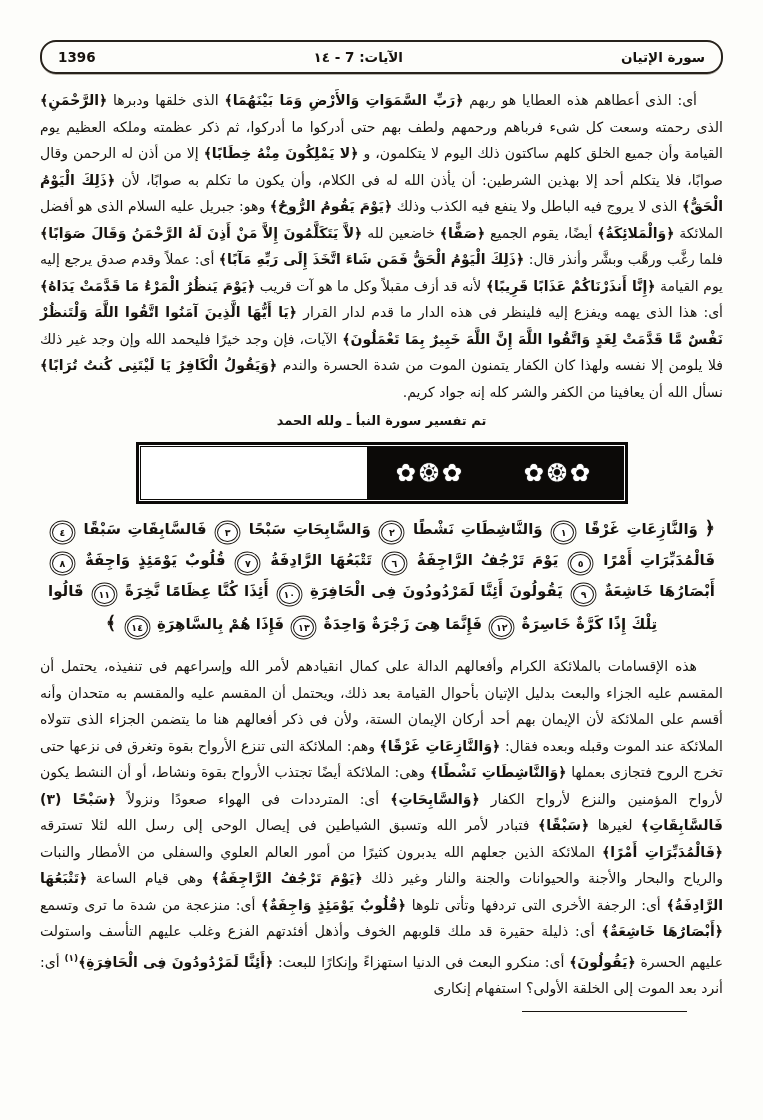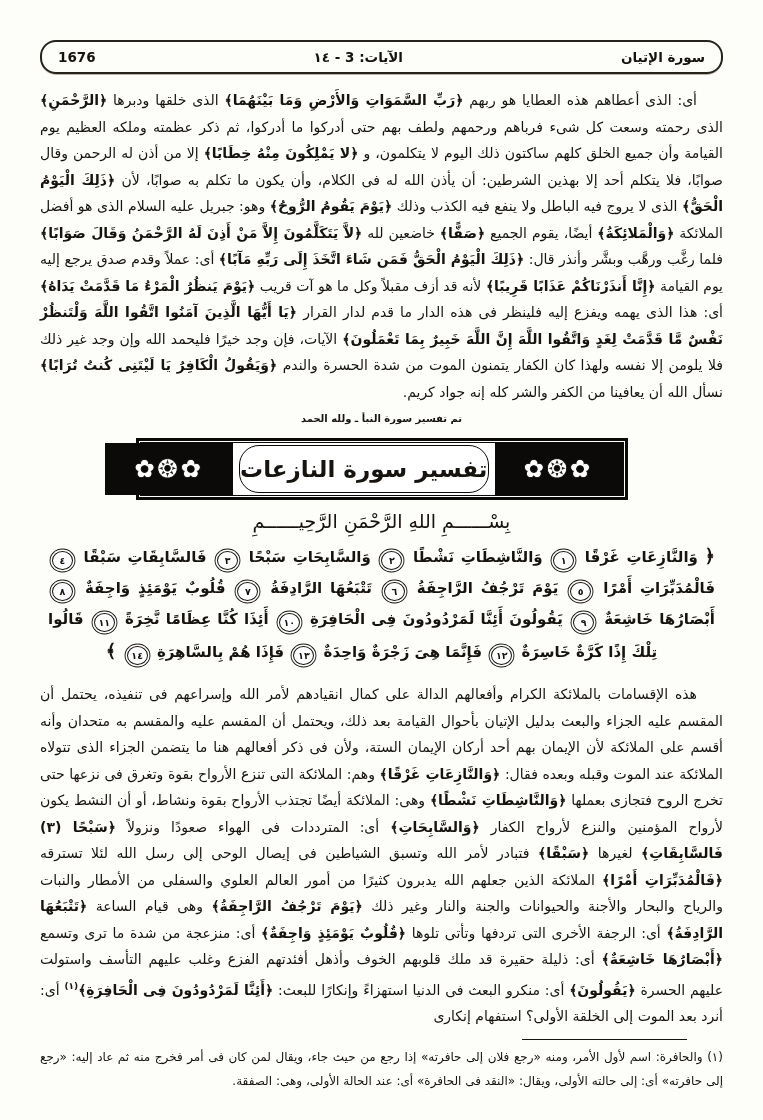--- a/index.html
+++ b/index.html
@@ -23,21 +23,21 @@
   
   .body-par{
     margin:13px 0 0;font-size:14px;line-height:26.5px;
     text-align:justify;text-indent:26px;
   }
   .seg-p{font-weight:normal;}
   .seg-q{font-weight:bold;}
   .seg-s{font-size:9px;vertical-align:super;font-weight:bold;}
 
   .closing-line{
-    margin:8px 0 0;text-align:center;font-weight:bold;font-size:10px;
+    margin:8px 0 0;text-align:center;font-weight:bold;font-size:13px;
   }
 
   
   .banner{
     width:492px;height:62px;margin:14px auto 0;box-sizing:border-box;
     border:3px solid #0c0a08;display:flex;align-items:stretch;
     box-shadow:inset 0 0 0 1px #fff, inset 0 0 0 2px #0c0a08;
     background:#fff;padding:2px;
   }
   .ornament{
@@ -81,39 +81,34 @@
     font-size:12px;line-height:23.5px;text-align:justify;margin:0;
   }
 </style>
 </head>
 <body>
 
 <div class="page">
 
   <div class="header-capsule">
     <span>سورة الإتيان</span>
-    <span>الآيات: 3 - ١٤</span>
-    <span>1676</span>
+    <span>الآيات: 7 - ١٤</span>
+    <span>1396</span>
   </div>
 
   <p class="body-par"><span class="seg-p">أى: الذى أعطاهم هذه العطايا هو ربهم </span><span class="seg-q">﴿رَبِّ السَّمَوَاتِ وَالأَرْضِ وَمَا بَيْنَهُمَا﴾</span><span class="seg-p"> الذى خلقها ودبرها </span><span class="seg-q">﴿الرَّحْمَنِ﴾</span><span class="seg-p"> الذى رحمته وسعت كل شىء فرباهم ورحمهم ولطف بهم حتى أدركوا ما أدركوا، ثم ذكر عظمته وملكه العظيم يوم القيامة وأن جميع الخلق كلهم ساكتون ذلك اليوم لا يتكلمون، و </span><span class="seg-q">﴿لا يَمْلِكُونَ مِنْهُ خِطَابًا﴾</span><span class="seg-p"> إلا من أذن له الرحمن وقال صوابًا، فلا يتكلم أحد إلا بهذين الشرطين: أن يأذن الله له فى الكلام، وأن يكون ما تكلم به صوابًا، لأن </span><span class="seg-q">﴿ذَلِكَ الْيَوْمُ الْحَقُّ﴾</span><span class="seg-p"> الذى لا يروج فيه الباطل ولا ينفع فيه الكذب وذلك </span><span class="seg-q">﴿يَوْمَ يَقُومُ الرُّوحُ﴾</span><span class="seg-p"> وهو: جبريل عليه السلام الذى هو أفضل الملائكة </span><span class="seg-q">﴿وَالْمَلائِكَةُ﴾</span><span class="seg-p"> أيضًا، يقوم الجميع </span><span class="seg-q">﴿صَفًّا﴾</span><span class="seg-p"> خاضعين لله </span><span class="seg-q">﴿لاَّ يَتَكَلَّمُونَ إِلاَّ مَنْ أَذِنَ لَهُ الرَّحْمَنُ وَقَالَ صَوَابًا﴾</span><span class="seg-p"> فلما رغَّب ورهَّب وبشَّر وأنذر قال: </span><span class="seg-q">﴿ذَلِكَ الْيَوْمُ الْحَقُّ فَمَن شَاءَ اتَّخَذَ إِلَى رَبِّهِ مَآبًا﴾</span><span class="seg-p"> أى: عملاً وقدم صدق يرجع إليه يوم القيامة </span><span class="seg-q">﴿إِنَّا أَنذَرْنَاكُمْ عَذَابًا قَرِيبًا﴾</span><span class="seg-p"> لأنه قد أزف مقبلاً وكل ما هو آت قريب </span><span class="seg-q">﴿يَوْمَ يَنظُرُ الْمَرْءُ مَا قَدَّمَتْ يَدَاهُ﴾</span><span class="seg-p"> أى: هذا الذى يهمه ويفزع إليه فلينظر فى هذه الدار ما قدم لدار القرار </span><span class="seg-q">﴿يَا أَيُّهَا الَّذِينَ آمَنُوا اتَّقُوا اللَّهَ وَلْتَنظُرْ نَفْسٌ مَّا قَدَّمَتْ لِغَدٍ وَاتَّقُوا اللَّهَ إِنَّ اللَّهَ خَبِيرٌ بِمَا تَعْمَلُونَ﴾</span><span class="seg-p"> الآيات، فإن وجد خيرًا فليحمد الله وإن وجد غير ذلك فلا يلومن إلا نفسه ولهذا كان الكفار يتمنون الموت من شدة الحسرة والندم </span><span class="seg-q">﴿وَيَقُولُ الْكَافِرُ يَا لَيْتَنِى كُنتُ تُرَابًا﴾</span><span class="seg-p"> نسأل الله أن يعافينا من الكفر والشر كله إنه جواد كريم.</span></p>
 
   <p class="closing-line">تم تفسير سورة النبأ ـ ولله الحمد</p>
 
   <div class="banner">
     <div class="ornament">✿❂✿</div>
-    <div class="cartouche">
-      <span class="banner-title">تفسير سورة النازعات</span>
-    </div>
     <div class="ornament">✿❂✿</div>
   </div>
 
-  <p class="basmala">بِسْــــــمِ اللهِ الرَّحْمَنِ الرَّحِيــــــمِ</p>
 
   <div class="verses"><span class="vbr">﴿</span><span class="vtx"> وَالنَّازِعَاتِ غَرْقًا </span><span class="medallion">١</span><span class="vtx"> وَالنَّاشِطَاتِ نَشْطًا </span><span class="medallion">٢</span><span class="vtx"> وَالسَّابِحَاتِ سَبْحًا </span><span class="medallion">٣</span><span class="vtx"> فَالسَّابِقَاتِ سَبْقًا </span><span class="medallion">٤</span><span class="vtx"> فَالْمُدَبِّرَاتِ أَمْرًا </span><span class="medallion">٥</span><span class="vtx"> يَوْمَ تَرْجُفُ الرَّاجِفَةُ </span><span class="medallion">٦</span><span class="vtx"> تَتْبَعُهَا الرَّادِفَةُ </span><span class="medallion">٧</span><span class="vtx"> قُلُوبٌ يَوْمَئِذٍ وَاجِفَةٌ </span><span class="medallion">٨</span><span class="vtx"> أَبْصَارُهَا خَاشِعَةٌ </span><span class="medallion">٩</span><span class="vtx"> يَقُولُونَ أَئِنَّا لَمَرْدُودُونَ فِى الْحَافِرَةِ </span><span class="medallion">١٠</span><span class="vtx"> أَئِذَا كُنَّا عِظَامًا نَّخِرَةً </span><span class="medallion">١١</span><span class="vtx"> قَالُوا تِلْكَ إِذًا كَرَّةٌ خَاسِرَةٌ </span><span class="medallion">١٢</span><span class="vtx"> فَإِنَّمَا هِىَ زَجْرَةٌ وَاحِدَةٌ </span><span class="medallion">١٣</span><span class="vtx"> فَإِذَا هُمْ بِالسَّاهِرَةِ </span><span class="medallion">١٤</span><span class="vbr"> ﴾</span></div>
 
   <p class="body-par"><span class="seg-p">هذه الإقسامات بالملائكة الكرام وأفعالهم الدالة على كمال انقيادهم لأمر الله وإسراعهم فى تنفيذه، يحتمل أن المقسم عليه الجزاء والبعث بدليل الإتيان بأحوال القيامة بعد ذلك، ويحتمل أن المقسم عليه والمقسم به متحدان وأنه أقسم على الملائكة لأن الإيمان بهم أحد أركان الإيمان الستة، ولأن فى ذكر أفعالهم هنا ما يتضمن الجزاء الذى تتولاه الملائكة عند الموت وقبله وبعده فقال: </span><span class="seg-q">﴿وَالنَّازِعَاتِ غَرْقًا﴾</span><span class="seg-p"> وهم: الملائكة التى تنزع الأرواح بقوة وتغرق فى نزعها حتى تخرج الروح فتجازى بعملها </span><span class="seg-q">﴿وَالنَّاشِطَاتِ نَشْطًا﴾</span><span class="seg-p"> وهى: الملائكة أيضًا تجتذب الأرواح بقوة ونشاط، أو أن النشط يكون لأرواح المؤمنين والنزع لأرواح الكفار </span><span class="seg-q">﴿وَالسَّابِحَاتِ﴾</span><span class="seg-p"> أى: المترددات فى الهواء صعودًا ونزولاً </span><span class="seg-q">﴿سَبْحًا (٣) فَالسَّابِقَاتِ﴾</span><span class="seg-p"> لغيرها </span><span class="seg-q">﴿سَبْقًا﴾</span><span class="seg-p"> فتبادر لأمر الله وتسبق الشياطين فى إيصال الوحى إلى رسل الله لئلا تسترقه </span><span class="seg-q">﴿فَالْمُدَبِّرَاتِ أَمْرًا﴾</span><span class="seg-p"> الملائكة الذين جعلهم الله يدبرون كثيرًا من أمور العالم العلوي والسفلى من الأمطار والنبات والرياح والبحار والأجنة والحيوانات والجنة والنار وغير ذلك </span><span class="seg-q">﴿يَوْمَ تَرْجُفُ الرَّاجِفَةُ﴾</span><span class="seg-p"> وهى قيام الساعة </span><span class="seg-q">﴿تَتْبَعُهَا الرَّادِفَةُ﴾</span><span class="seg-p"> أى: الرجفة الأخرى التى تردفها وتأتى تلوها </span><span class="seg-q">﴿قُلُوبٌ يَوْمَئِذٍ وَاجِفَةٌ﴾</span><span class="seg-p"> أى: منزعجة من شدة ما ترى وتسمع </span><span class="seg-q">﴿أَبْصَارُهَا خَاشِعَةٌ﴾</span><span class="seg-p"> أى: ذليلة حقيرة قد ملك قلوبهم الخوف وأذهل أفئدتهم الفزع وغلب عليهم التأسف واستولت عليهم الحسرة </span><span class="seg-q">﴿يَقُولُونَ﴾</span><span class="seg-p"> أى: منكرو البعث فى الدنيا استهزاءً وإنكارًا للبعث: </span><span class="seg-q">﴿أَئِنَّا لَمَرْدُودُونَ فِى الْحَافِرَةِ﴾</span><span class="seg-s">(١)</span><span class="seg-p"> أى: أنرد بعد الموت إلى الخلقة الأولى؟ استفهام إنكارى</span></p>
 
   <hr class="footnote-rule">
 
-  <p class="footnote">(١) والحافرة: اسم لأول الأمر، ومنه «رجع فلان إلى حافرته» إذا رجع من حيث جاء، ويقال لمن كان فى أمر فخرج منه ثم عاد إليه: «رجع إلى حافرته» أى: إلى حالته الأولى، ويقال: «النقد فى الحافرة» أى: عند الحالة الأولى، وهى: الصفقة.</p>
 
 </div>
 
 </body></html>

